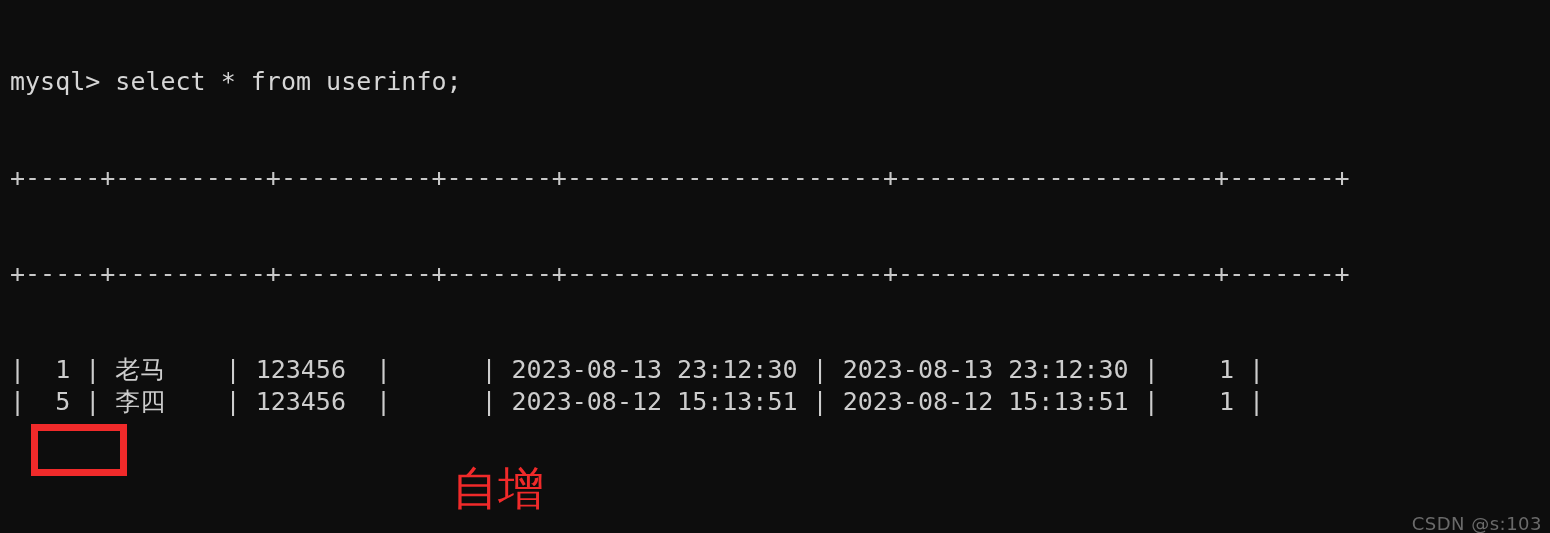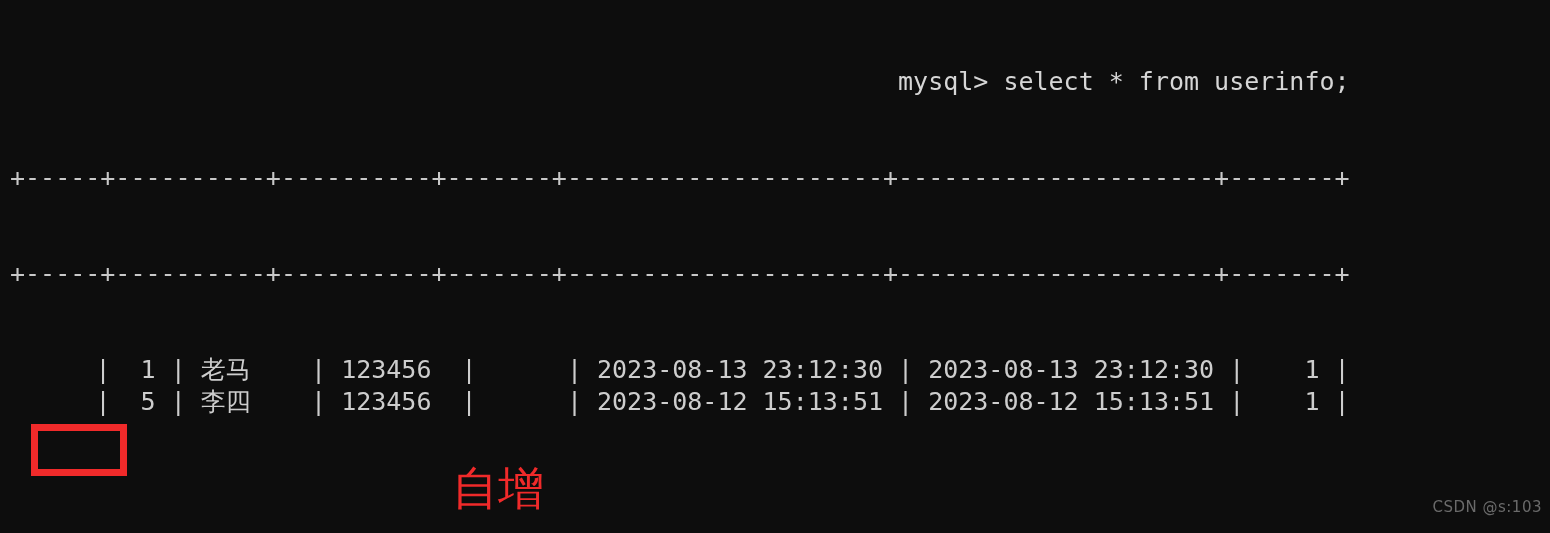--- a/index.html
+++ b/index.html
@@ -22,21 +22,20 @@
   #term-lines {
     position: absolute;
     left: 10px;
     top: 2px;
     white-space: pre;
     letter-spacing: 0px;
   }
   .line {
     height: 32px;
     white-space: pre;
-    text-align: right;
   }
   .prompt-line { color: #d6d6d6; }
   .rule-line { color: #c8c8c8; }
   .header-line { color: #e2e2e2; }
   .data-line { color: #cdcdcd; }
 
   
   #id-highlight-box {
     position: absolute;
     left: 31px;
@@ -58,23 +57,23 @@
     line-height: 52px;
     font-weight: 400;
     color: #f02a2a;
     white-space: nowrap;
   }
 
   
   #watermark {
     position: absolute;
     right: 8px;
-    bottom: 17px;
+    bottom: 0;
     font-family: "DejaVu Sans", "Liberation Sans", sans-serif;
-    font-size: 15px;
+    font-size: 18px;
     line-height: 18px;
     color: #6a6a6a;
     letter-spacing: 0.5px;
     white-space: nowrap;
   }
 </style>
 </head>
 <body>
 
 <div id="terminal">

